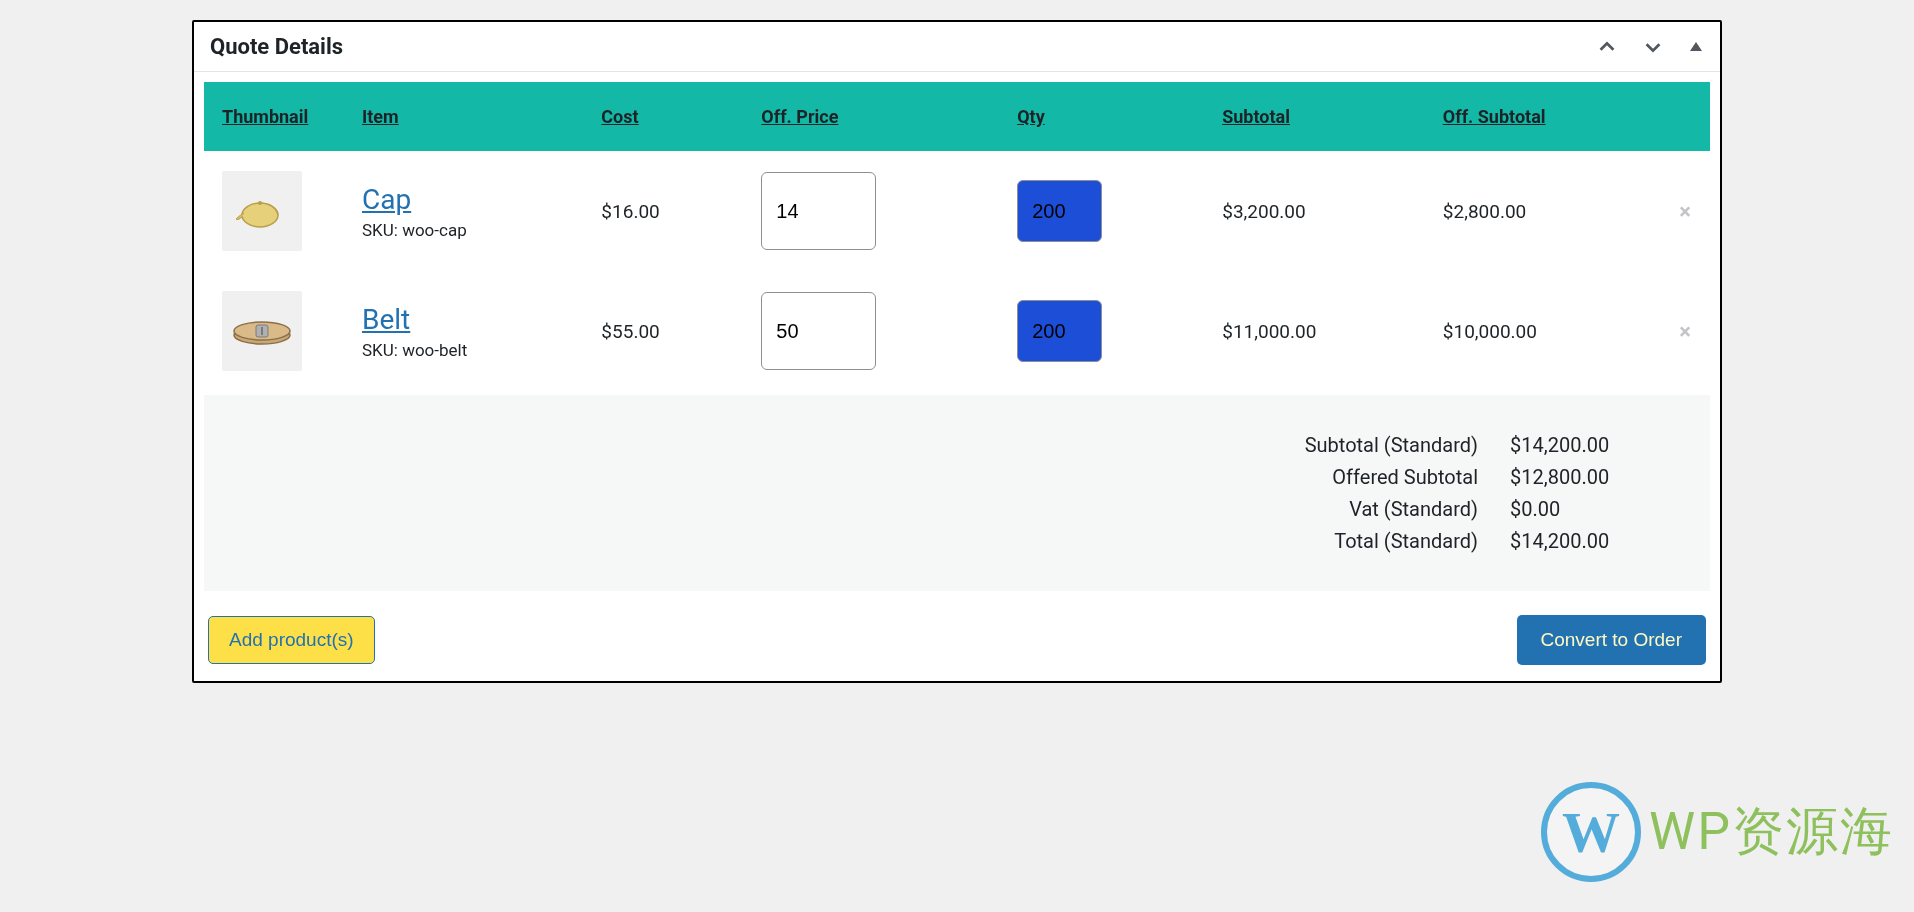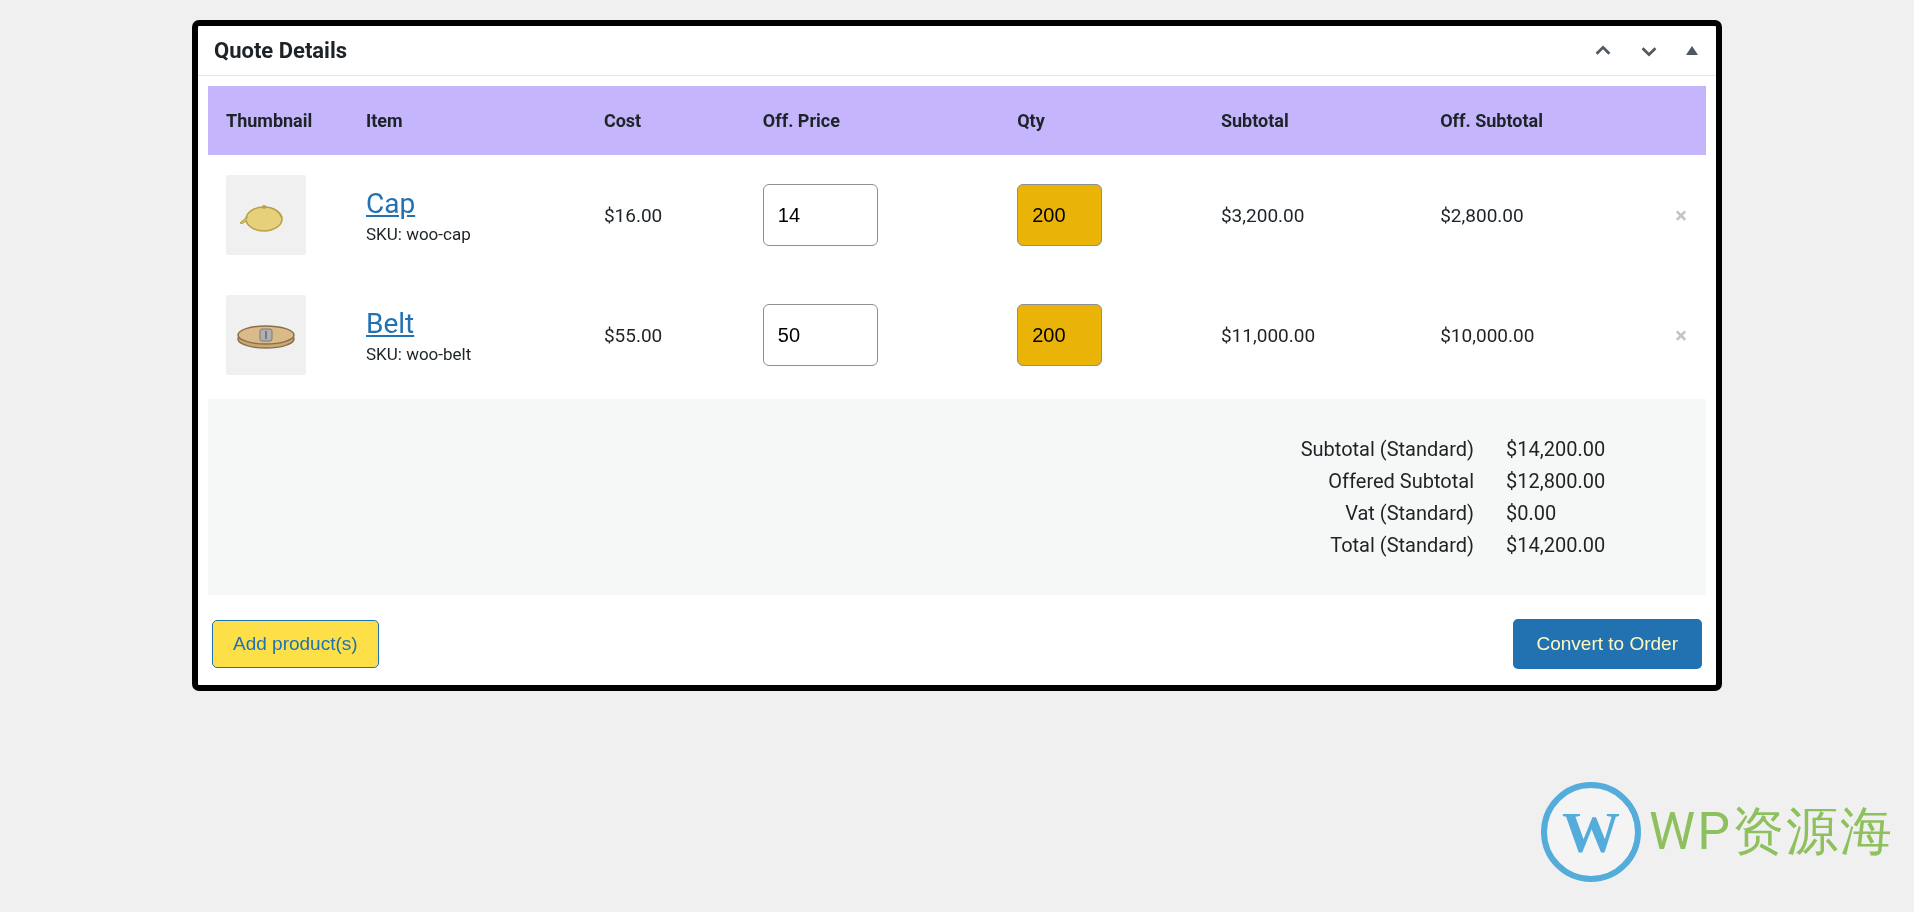--- a/index.html
+++ b/index.html
@@ -4,22 +4,22 @@
 <style>
 * { box-sizing: border-box; margin: 0; padding: 0; }
 body {
   font-family: -apple-system, BlinkMacSystemFont, "Segoe UI", Roboto, sans-serif;
   background: #f0f0f1;
   padding: 20px;
   color: #1d2327;
 }
 .panel {
   background: #fff;
-  border: 6px solid #000000;
-  border-radius: 7px;
+  border: 2px solid #000000;
+  border-radius: 2px;
   max-width: 1530px;
   margin: 0 auto;
 }
 .panel-header {
   display: flex;
   align-items: center;
   justify-content: space-between;
   padding: 12px 16px;
   border-bottom: 1px solid #e2e4e7;
 }
@@ -34,26 +34,27 @@
 }
 .panel-controls svg { display: block; }
 .chev { cursor: pointer; color: #50575e; }
 .tri { cursor: pointer; color: #50575e; }
 .panel-body { padding: 10px 10px 16px; }
 .quote-table {
   width: 100%;
   border-collapse: collapse;
 }
 .quote-table thead th {
-  background: #c4b5fd;
+  background: #14b8a6;
   text-align: left;
   padding: 24px 18px;
   font-weight: 700;
   font-size: 18px;
   color: #1d2327;
+  text-decoration: underline;
 }
 .quote-table tbody td {
   padding: 20px 18px;
   font-size: 19px;
   vertical-align: middle;
 }
 .thumb-cell { width: 140px; }
 .thumb {
   width: 80px;
   height: 80px;
@@ -67,35 +68,35 @@
 .prod-name {
   color: #2271b1;
   text-decoration: underline;
   font-size: 28px;
   cursor: pointer;
 }
 .sku-line { font-size: 17px; margin-top: 4px; }
 .sku-label { font-weight: 400; }
 .num-input {
   width: 115px;
-  height: 62px;
+  height: 78px;
   border: 1.5px solid #8c8f94;
   border-radius: 6px;
   padding: 0 14px;
   font-size: 20px;
   background: #fff;
 }
 .qty-input {
   width: 85px;
   height: 62px;
   border: 1.5px solid #8c8f94;
   border-radius: 6px;
   padding: 0 14px;
   font-size: 20px;
-  background: #eab308;
+  background: #1d4ed8;
 }
 .remove-cell { width: 50px; text-align: center; }
 .remove-x {
   color: #c3c4c7;
   font-size: 22px;
   font-weight: 700;
   cursor: pointer;
 }
 .totals-wrap {
   background: #f6f7f7;

